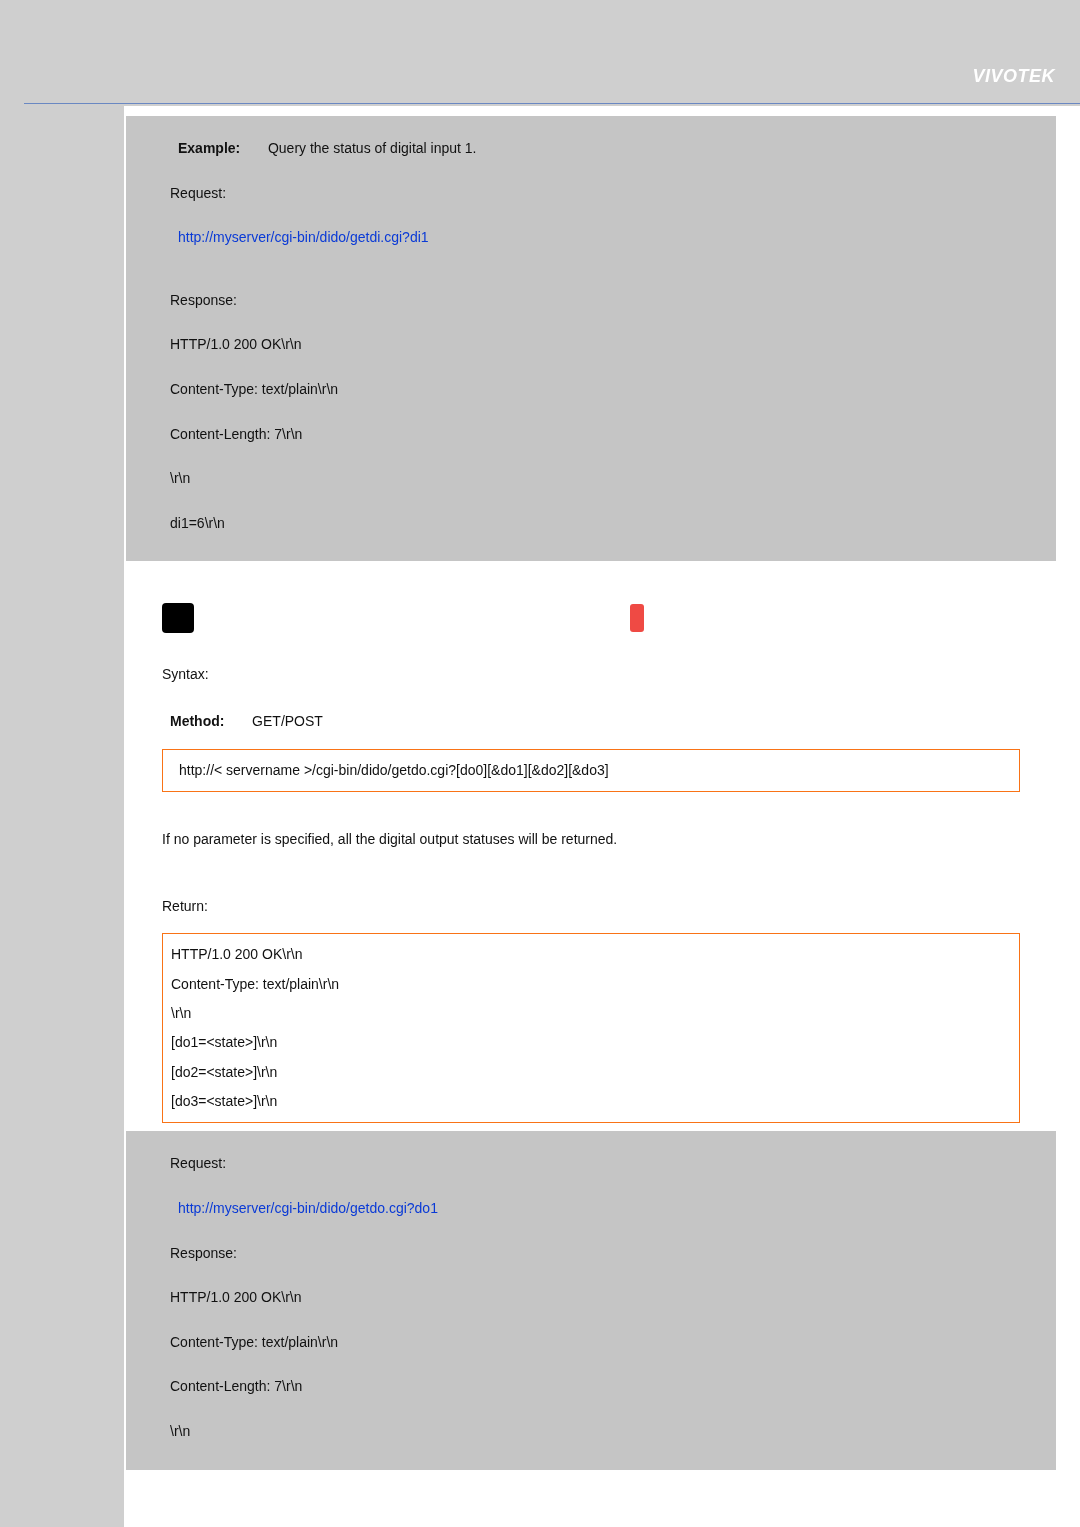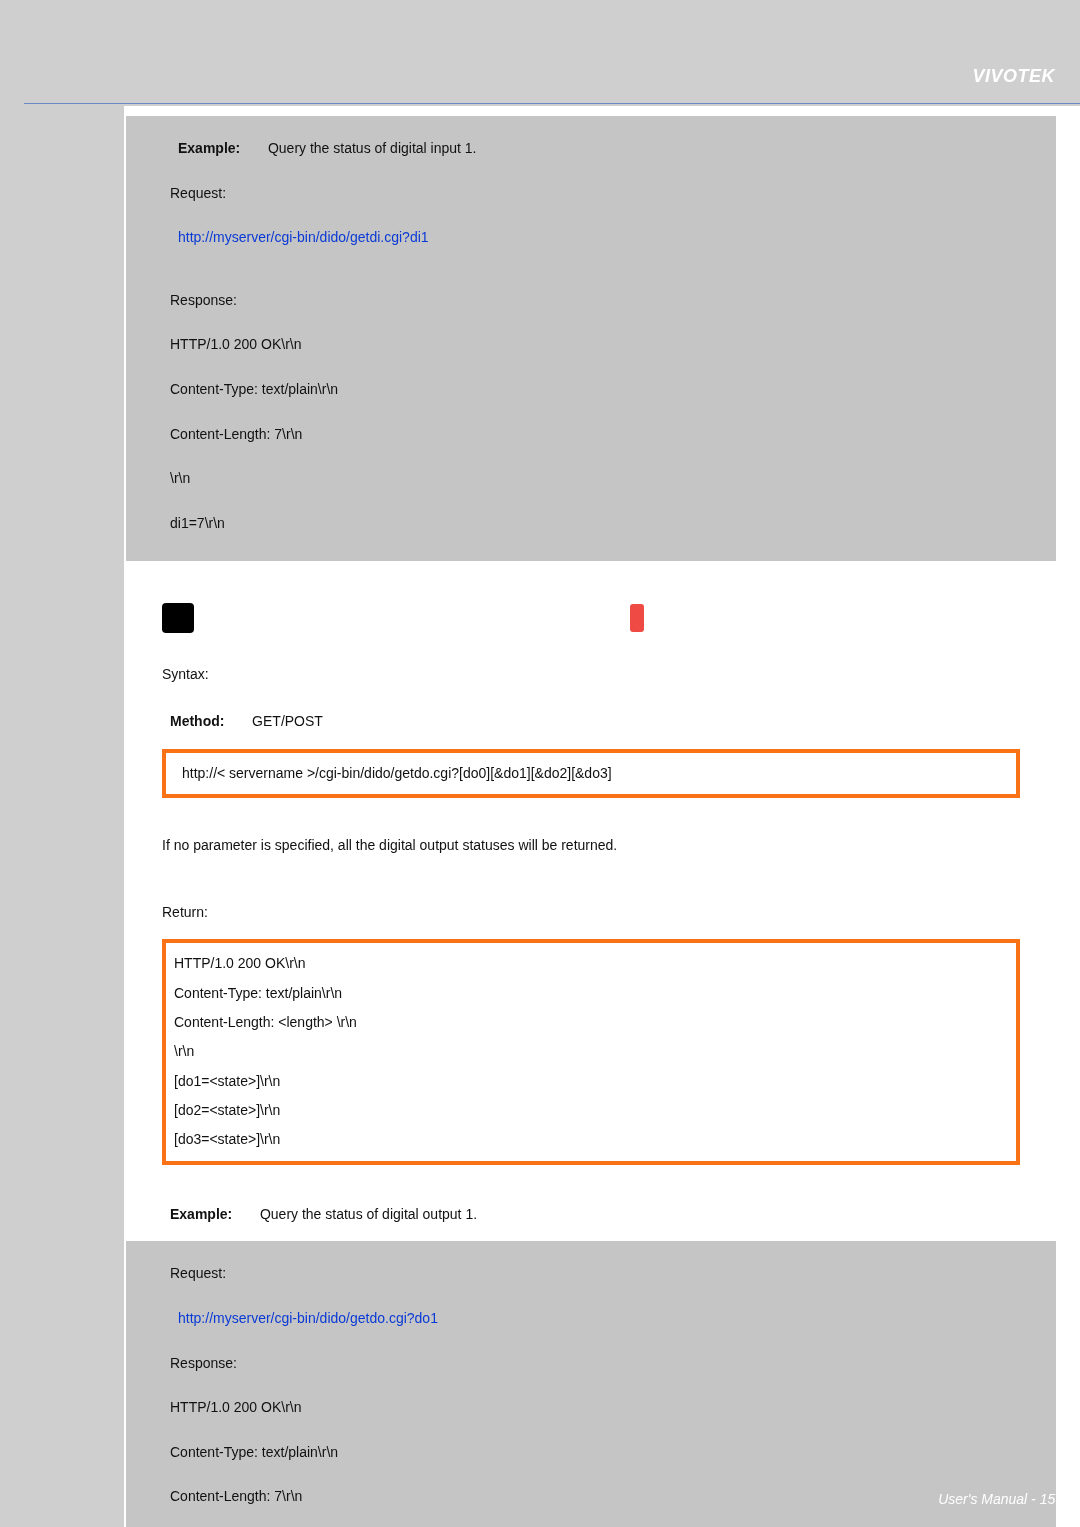--- a/index.html
+++ b/index.html
@@ -52,21 +52,21 @@
   .blob {
     width: 32px; height: 30px;
     background: #000;
     border-radius: 4px;
     margin-right: 6px;
   }
   .blob2 { width: 14px; height: 28px; background: #ef4a44; border-radius: 3px; margin-left: 430px; }
   .bold { font-weight: bold; }
   .para { padding: 6px 0 6px 0; line-height: 1.9; }
   .syntax-box, .return-box {
-    border: 4px solid #f97316;
+    border: 1px solid #f97316;
     padding: 6px 8px;
     line-height: 2.1;
     font-size: 14px;
   }
   .return-box p { margin: 0; }
   .eq { font-family: Arial, sans-serif; }
   .footer {
     position: absolute;
     bottom: 28px;
     right: 25px;
@@ -92,21 +92,21 @@
     <div class="row">Request:</div>
     <div class="row">
       <a class="link">http://myserver/cgi-bin/dido/getdi.cgi?di1</a>
     </div>
     <div class="row" style="height:10px"></div>
     <div class="row">Response:</div>
     <div class="row">HTTP/1.0 200 OK\r\n</div>
     <div class="row">Content-Type: text/plain\r\n</div>
     <div class="row">Content-Length: 7\r\n</div>
     <div class="row">\r\n</div>
-    <div class="row">di1=7\r\n</div>
+    <div class="row">di1=6\r\n</div>
   </div>
 
   <div class="section-title-row">
     <div class="blob"></div>
     <div class="blob2"></div>
   </div>
 
   <p class="para">Syntax:</p>
   <p class="para">
     <span class="bold">Method:</span>
@@ -117,32 +117,27 @@
     <span>http://&lt;  servername  &gt;/cgi-bin/dido/getdo.cgi?[do0][&amp;do1][&amp;do2][&amp;do3]</span>
   </div>
 
   <p class="para" style="margin-top:28px;">If no parameter is specified, all the digital output statuses will be returned.</p>
 
   <p class="para" style="margin-top:28px;">Return:</p>
 
   <div class="return-box">
     <p>HTTP/1.0 200 OK\r\n</p>
     <p>Content-Type: text/plain\r\n</p>
-    <p>Content-Length:  &lt;length&gt;  \r\n</p>
     <p>\r\n</p>
     <p class="eq">[do1=&lt;state&gt;]\r\n</p>
     <p class="eq">[do2=&lt;state&gt;]\r\n</p>
     <p class="eq">[do3=&lt;state&gt;]\r\n</p>
   </div>
 
 
-  <p class="para" style="margin-top:30px;">
-    <span class="bold">Example:</span>
-    &nbsp;&nbsp;<span>Query the status of digital output 1.</span>
-  </p>
 
   <div class="shaded" style="margin-top:0;">
     <div class="row">Request:</div>
     <div class="row">
       <a class="link">http://myserver/cgi-bin/dido/getdo.cgi?do1</a>
     </div>
     <div class="row">Response:</div>
     <div class="row">HTTP/1.0 200 OK\r\n</div>
     <div class="row">Content-Type: text/plain\r\n</div>
     <div class="row">Content-Length: 7\r\n</div>

